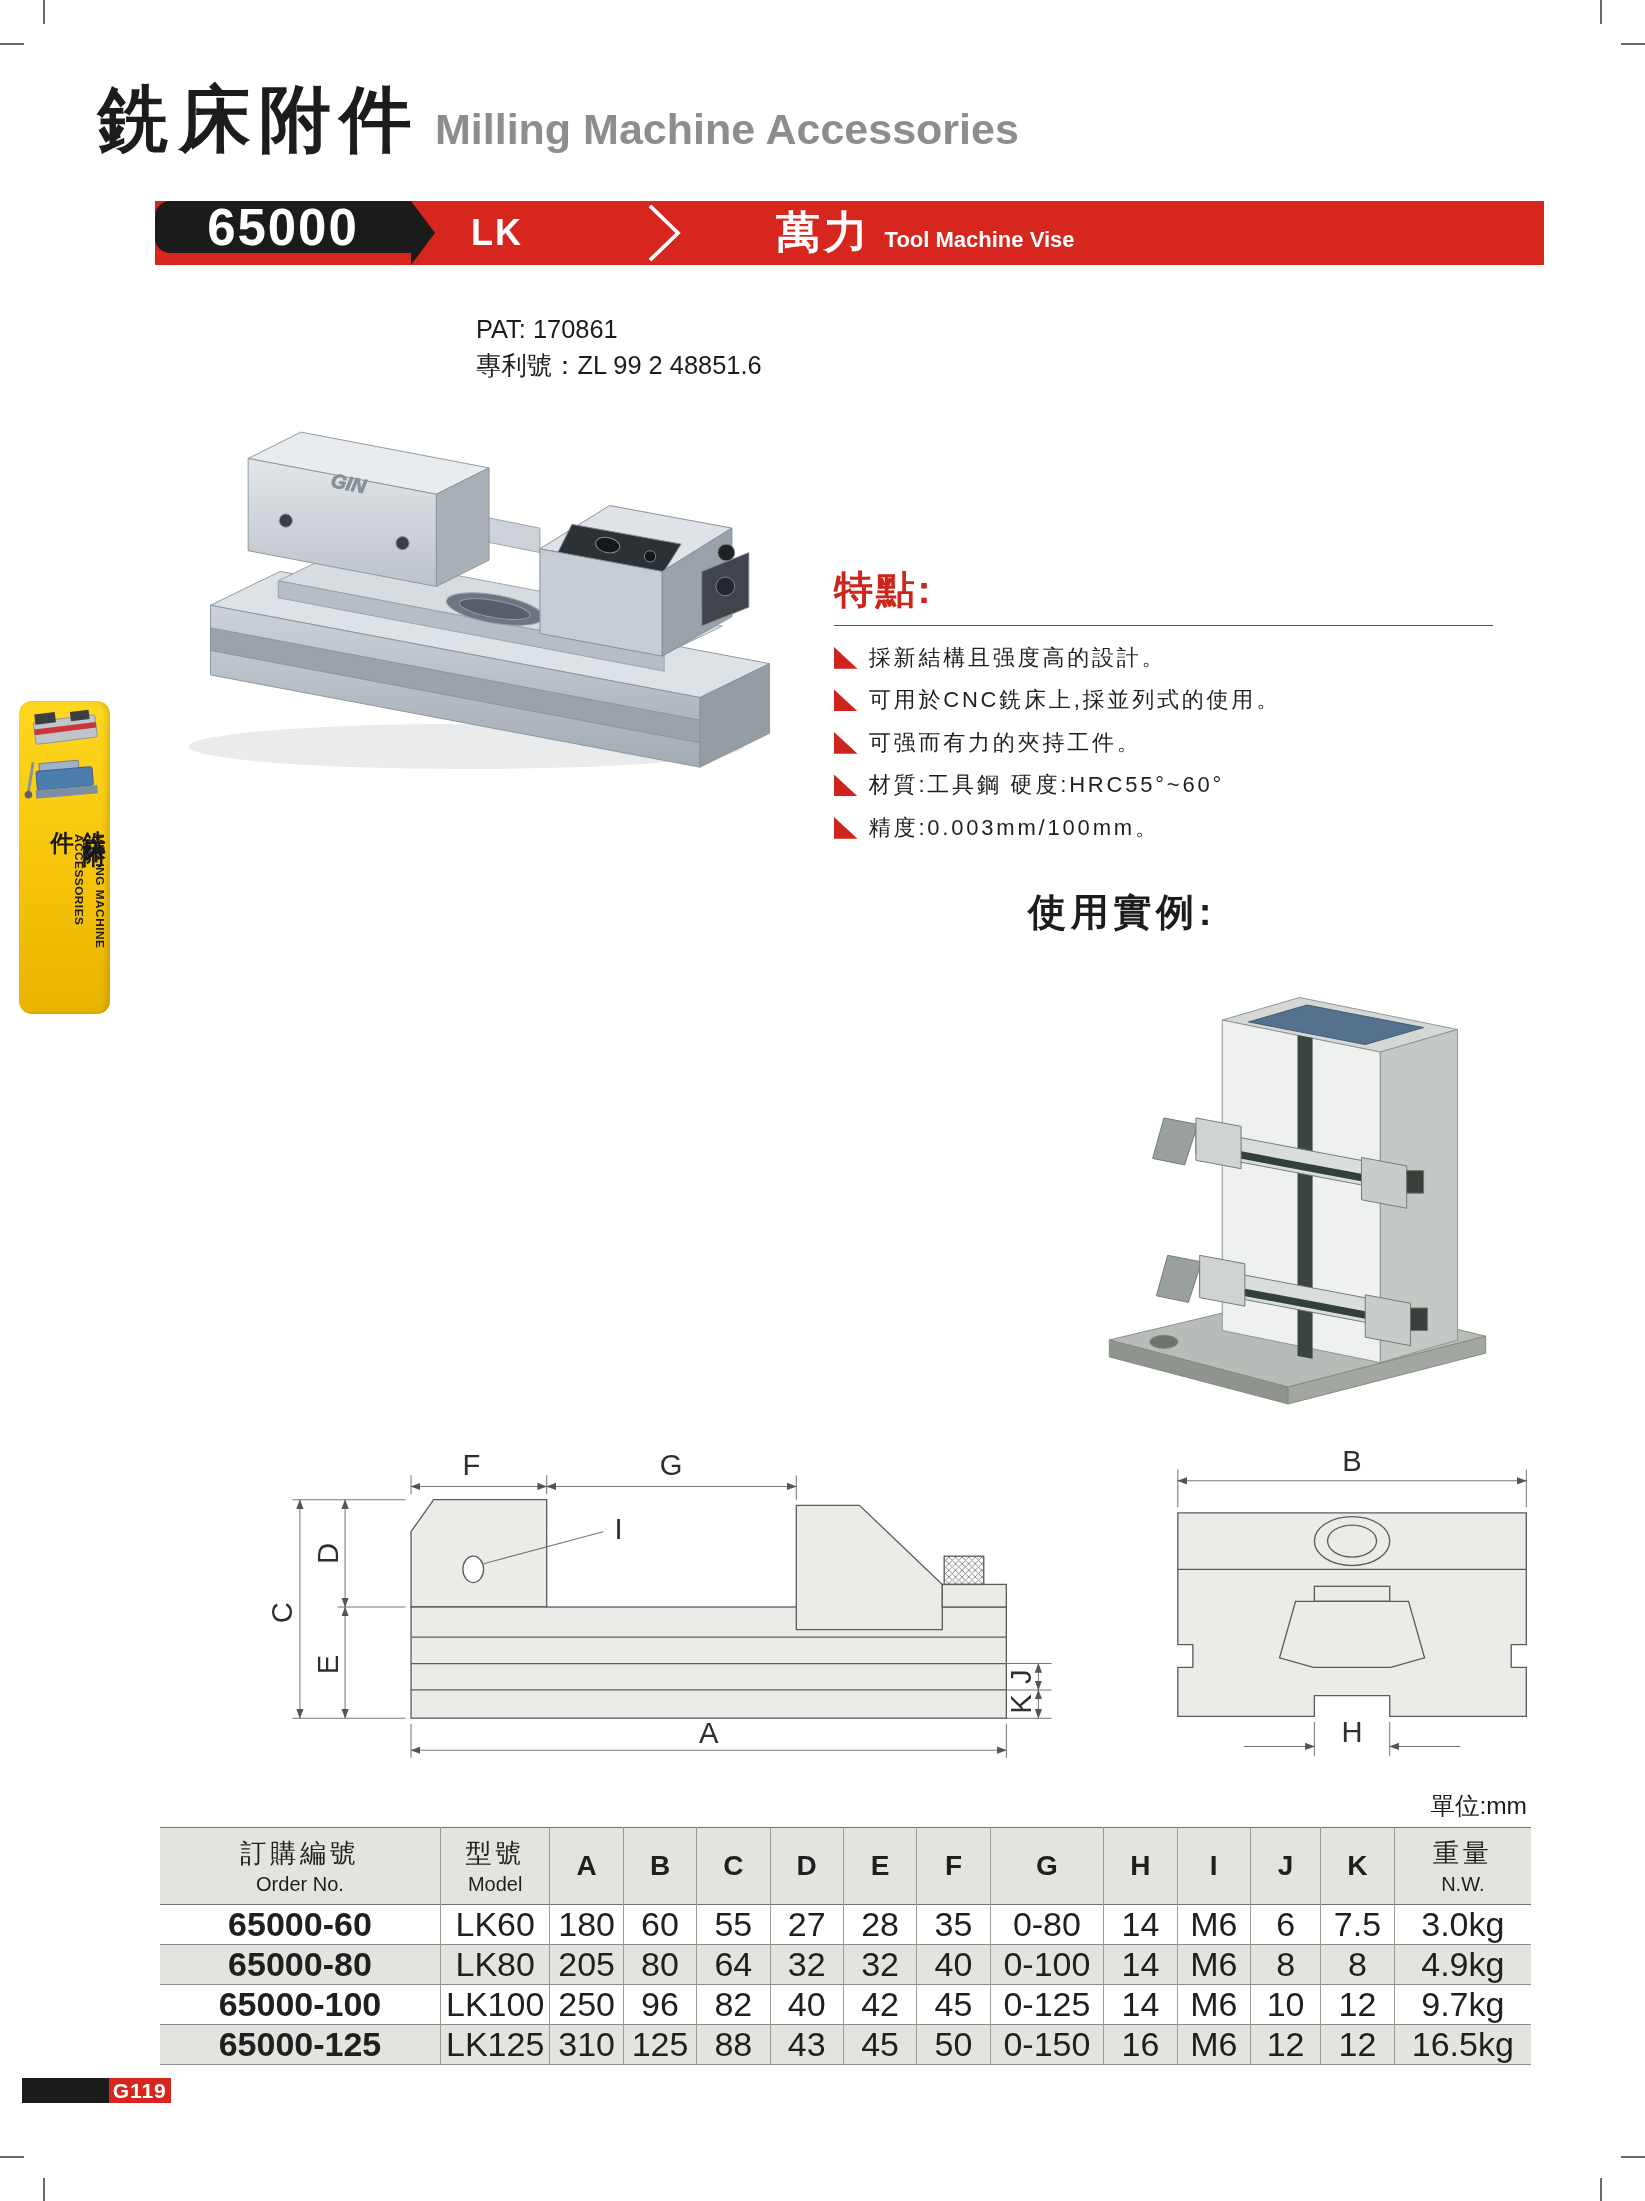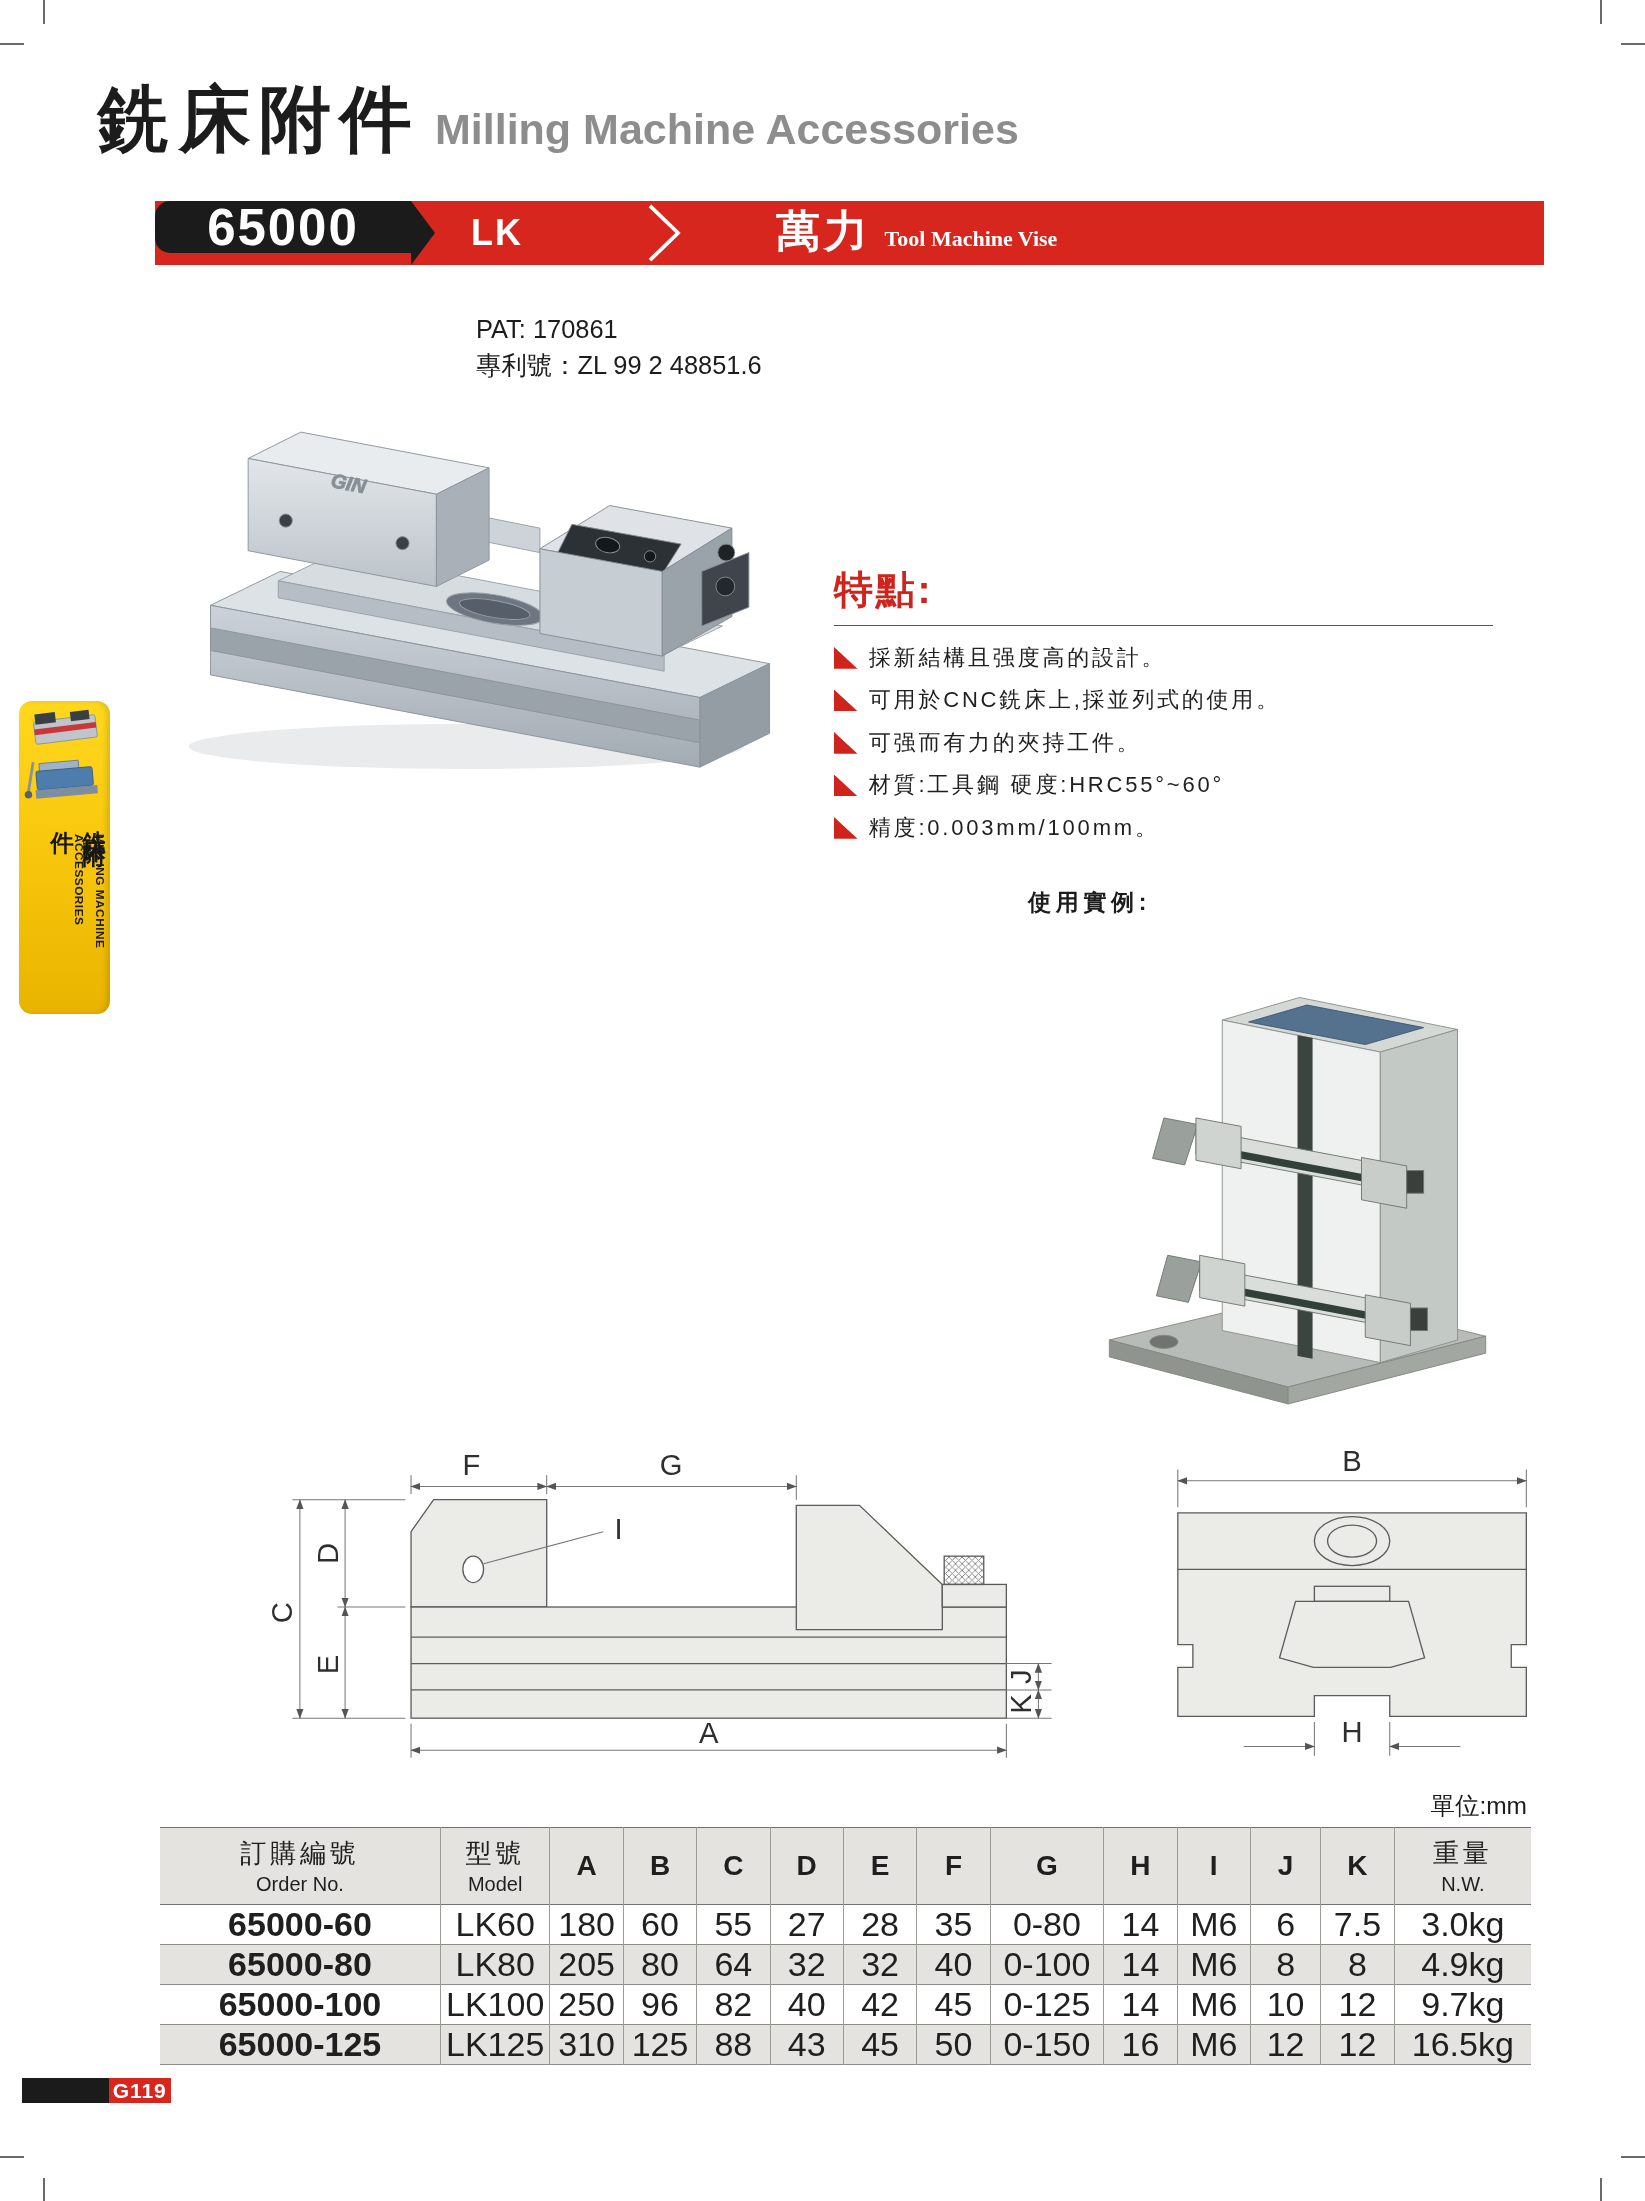--- a/index.html
+++ b/index.html
@@ -17,21 +17,21 @@
   
   .banner { position:absolute; left:155px; top:201px; width:1389px; height:64px; background:#d7261d; }
   .order-pill { position:absolute; left:0; top:0; width:256px; height:52px; background:#1b1b1b;
     border-radius:15px 0 0 15px; color:#fff; font-size:51px; font-weight:bold; letter-spacing:1.9px;
     display:flex; align-items:center; justify-content:center; }
   .order-pill:after { content:''; position:absolute; left:100%; top:0;
     border-top:32px solid transparent; border-bottom:32px solid transparent; border-left:24.5px solid #1b1b1b; }
   .banner-series { position:absolute; left:316px; top:0; height:64px; line-height:64px;
     color:#fff; font-size:36px; font-weight:bold; letter-spacing:1.9px; }
   .banner-chevron { position:absolute; left:490px; top:2.8px; }
-  .banner-name { position:absolute; left:621px; top:0; height:64px; display:flex; align-items:baseline;font-family:Liberation Serif, serif; }
+  .banner-name { position:absolute; left:621px; top:0; height:64px; display:flex; align-items:baseline; }
   .banner-name-cn { font-size:44px; font-weight:bold; color:#fff; line-height:62px; letter-spacing:3.8px; }
   .banner-name-en { font-size:22px; font-weight:bold; color:#fff; margin-left:13px; }
 
   
   .patent { position:absolute; left:476px; top:311px; font-size:25.4px; color:#1c1c1c; line-height:36px; }
 
   
   .side-tab { position:absolute; left:19px; top:701px; width:91px; height:313px;
     background:linear-gradient(180deg,#ffd81e 0%,#f6c40a 55%,#e9b400 100%);
     border-radius:13px; box-shadow:inset -3.8px 0 5.6px rgba(0,0,0,.12); }
@@ -43,21 +43,21 @@
   
   .features { position:absolute; left:834px; top:563px; width:659px; }
   .features-heading { font-size:39px; font-weight:bold; color:#cf241c; letter-spacing:2.8px; }
   .features-rule { border:none; border-top:1.9px solid #cf241c; margin-top:7.5px; }
   .features-list { list-style:none; margin-top:15px; }
   .features-list li { display:flex; align-items:flex-start; margin-bottom:8.5px; font-size:22px;
     color:#1f1f1f; letter-spacing:2.8px; line-height:34px; }
   .tri { flex:0 0 auto; width:23.5px; height:21.7px; margin:6.6px 11.3px 0 0; background:#cf241c;
     clip-path:polygon(0 0,100% 100%,0 100%); }
 
-  .usage-heading { position:absolute; left:1028px; top:887px; font-size:23px; font-weight:bold;
+  .usage-heading { position:absolute; left:1028px; top:887px; font-size:38px; font-weight:bold;
     color:#1c1c1c; letter-spacing:4.7px; }
 
   
   .unit-note { position:absolute; left:1299px; top:1789px; width:228px; text-align:right;
     font-size:24.5px; color:#1c1c1c; }
   .spec-table { position:absolute; left:160px; top:1827px; width:1371px; border-collapse:collapse;
     table-layout:fixed; }
   .spec-table th, .spec-table td { border-left:0.9px solid #9a9a96; text-align:center; vertical-align:middle; }
   .spec-table th:first-child, .spec-table td:first-child { border-left:none; }
   .spec-table thead tr { background:#e4e3df; border-top:1.9px solid #71716d; border-bottom:1.9px solid #71716d; height:77px; }

